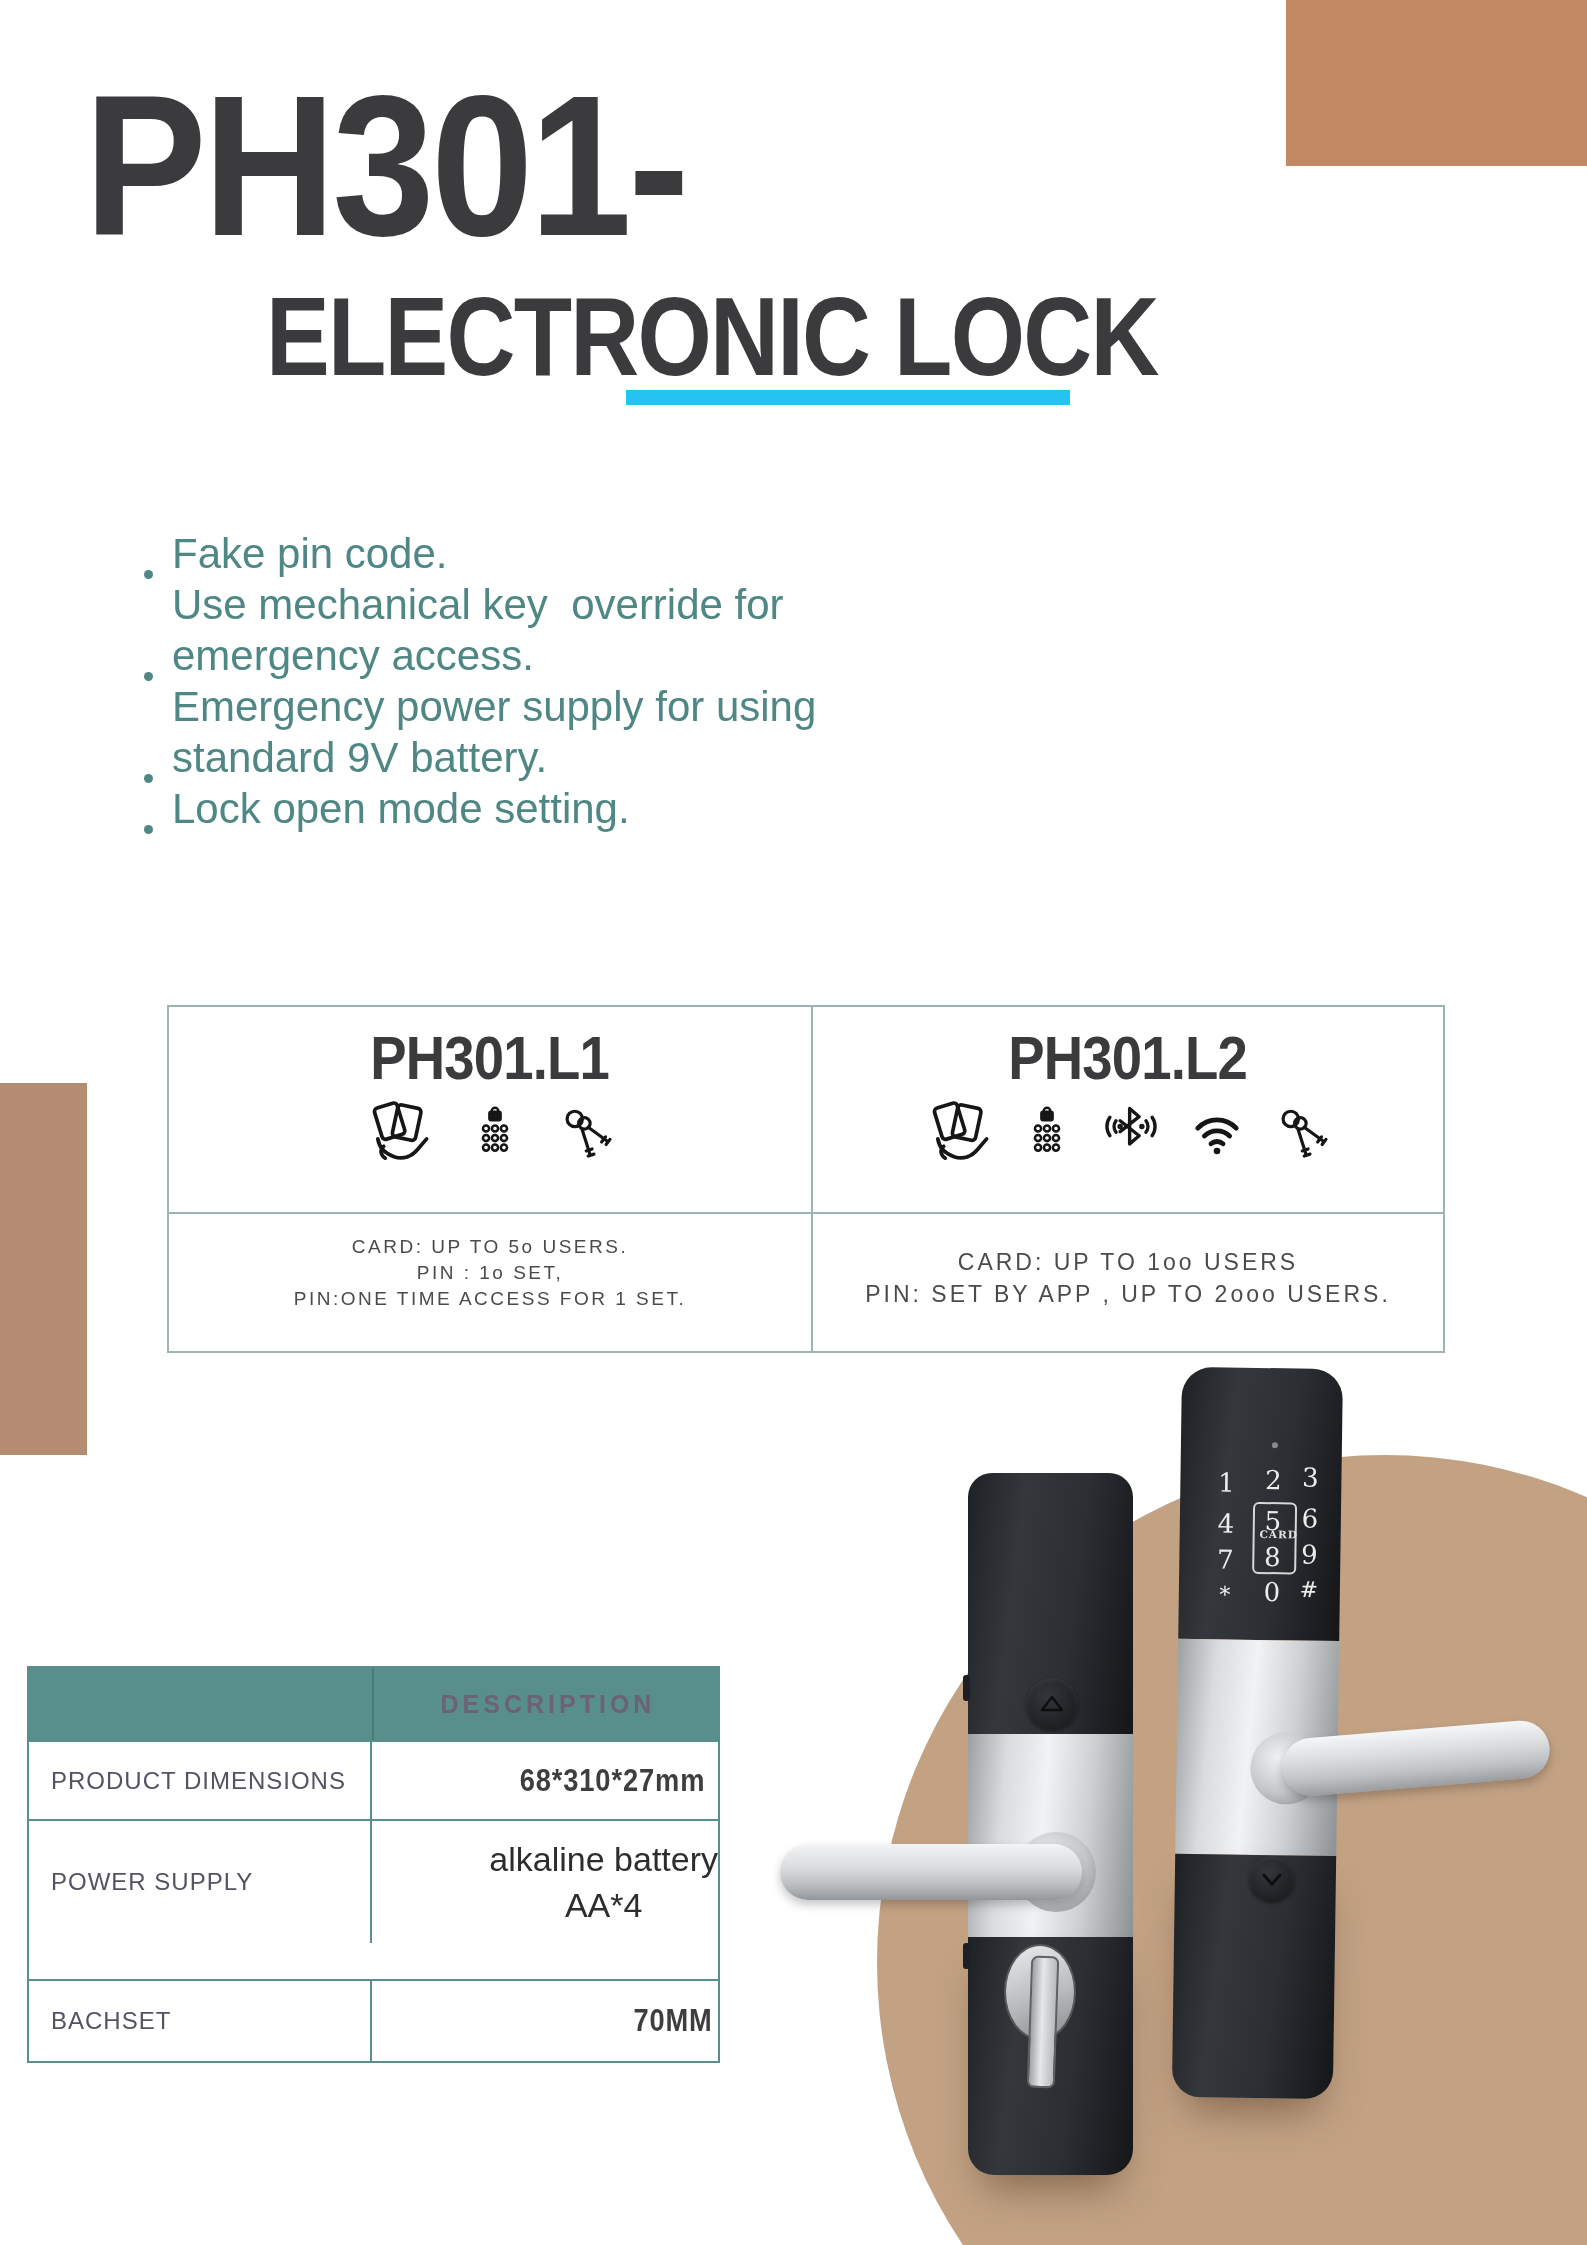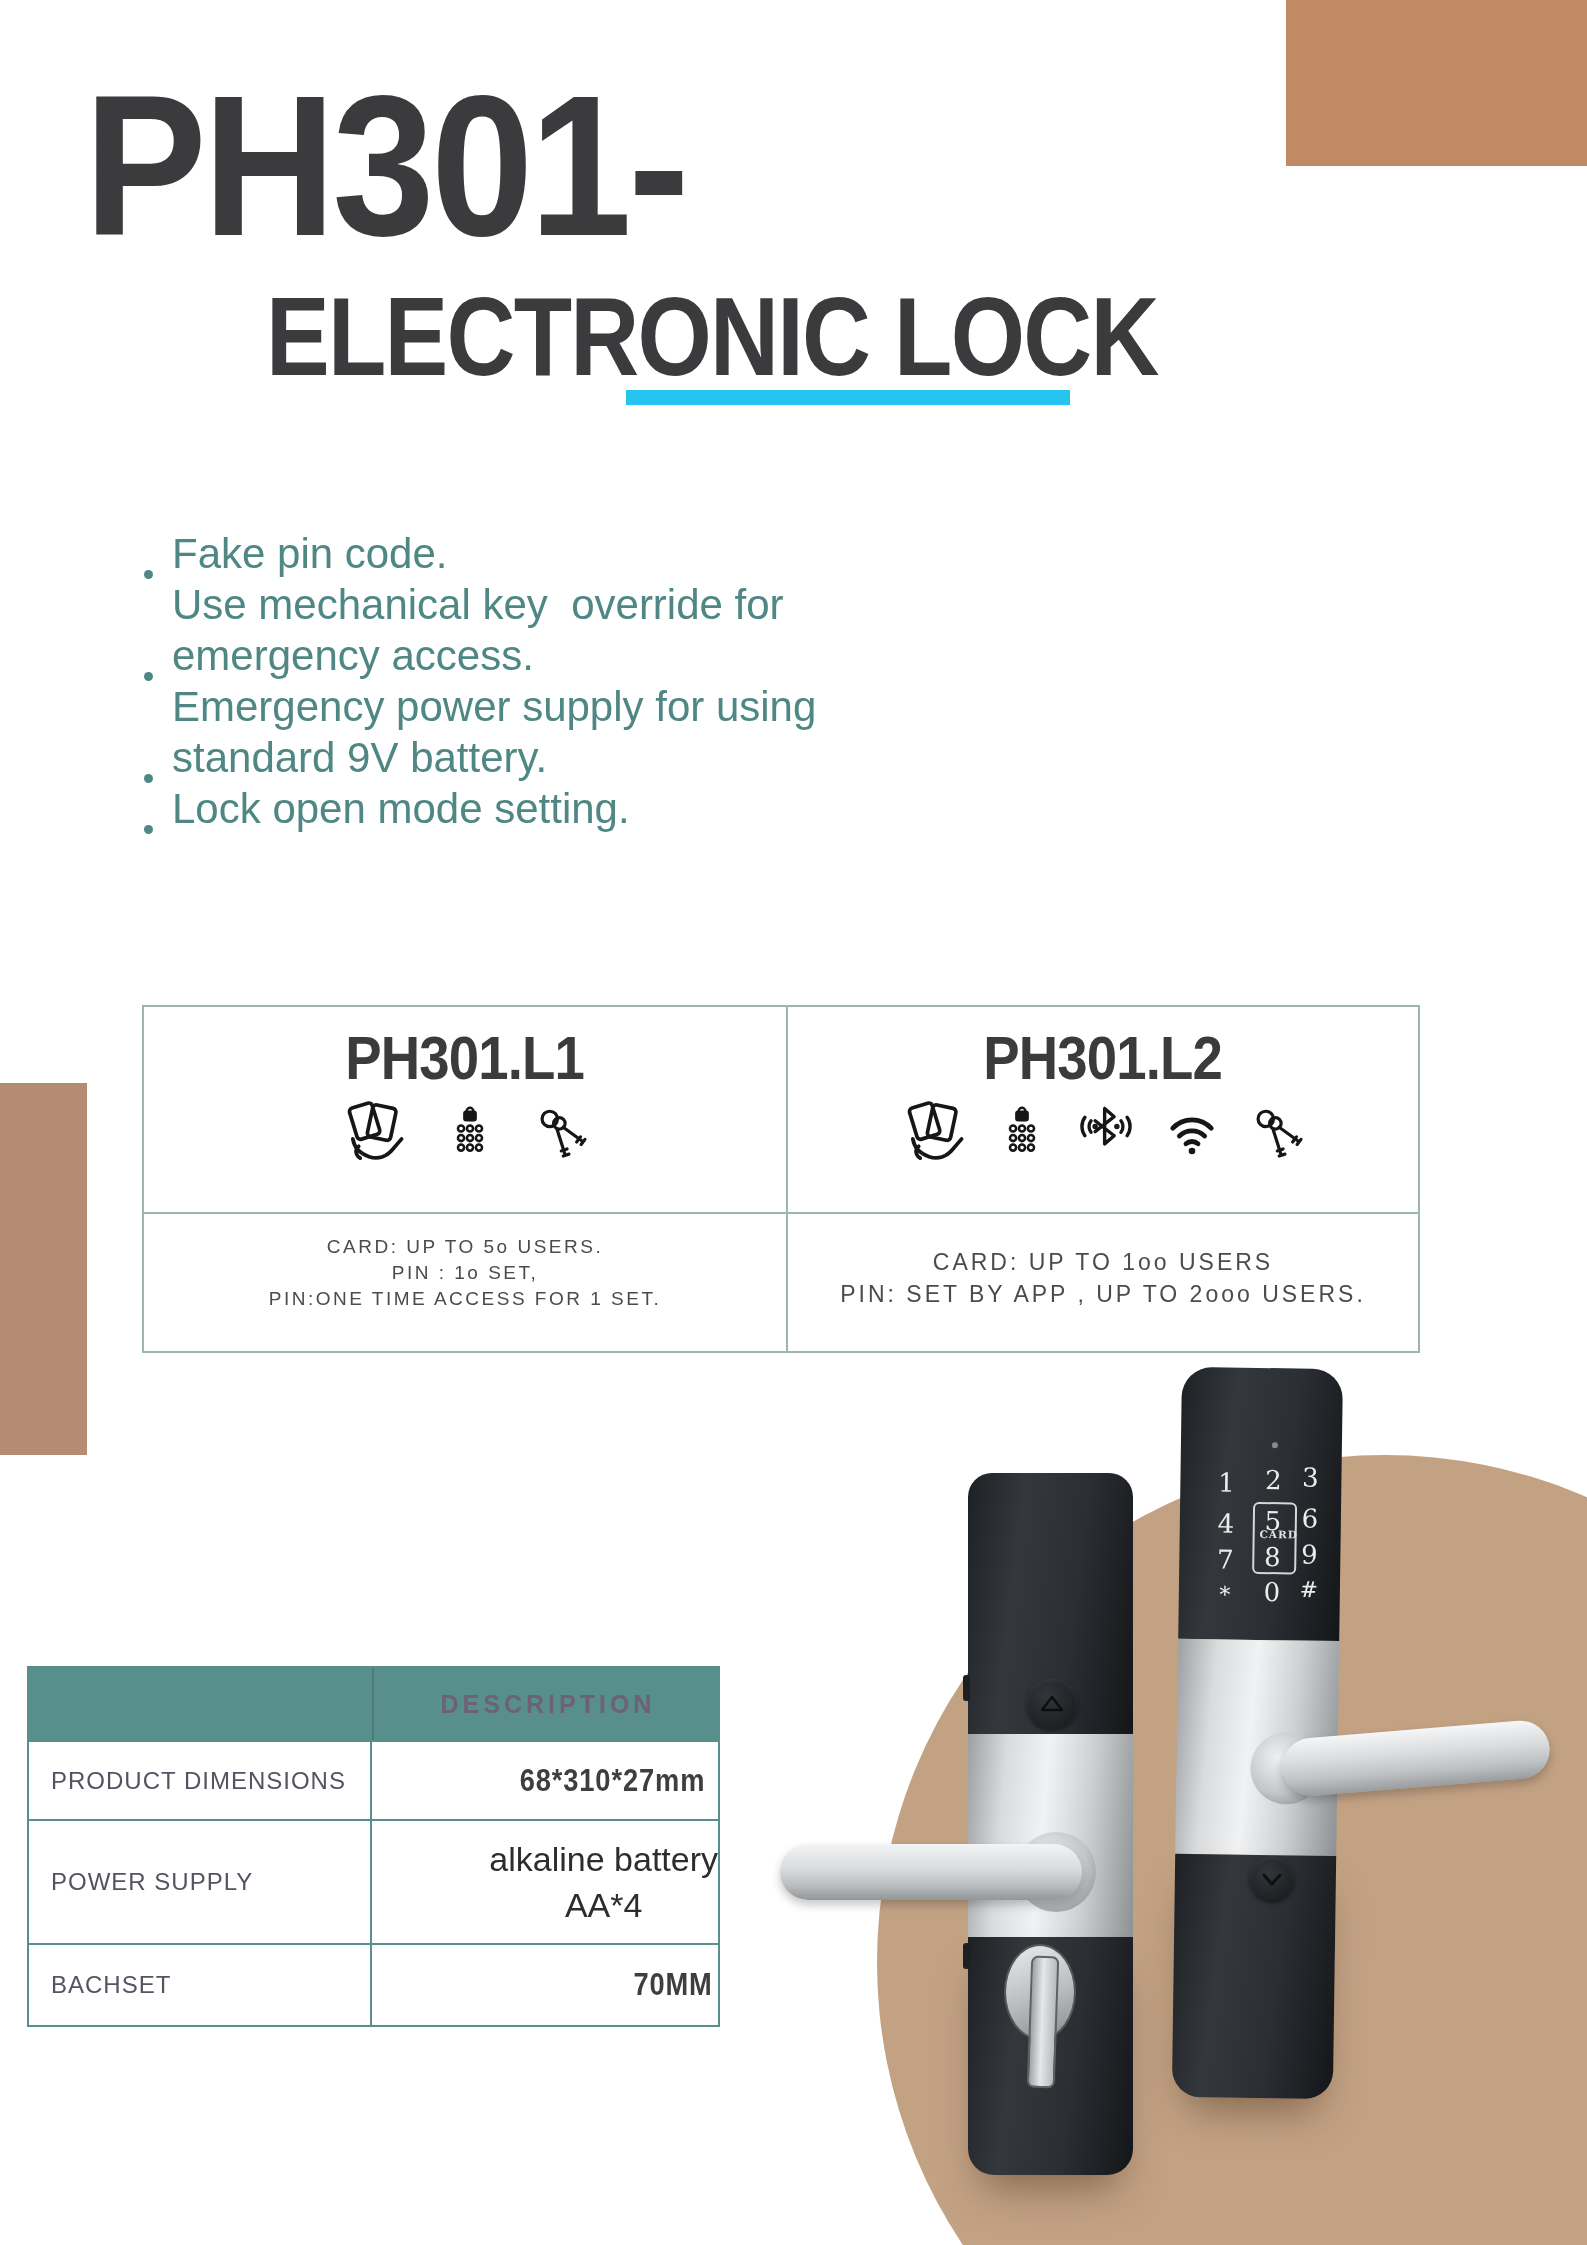--- a/index.html
+++ b/index.html
@@ -19,21 +19,21 @@
           letter-spacing:-2px;line-height:1;transform:scaleX(.86);transform-origin:left top;white-space:nowrap;}
   #cyan-underline{left:626px;top:390px;width:444px;height:15px;background:var(--cyan-underline);}
 
   
   #features{left:144px;top:528px;margin:0;padding:0;list-style:none;width:800px;}
   .feature-item{display:flex;align-items:flex-end;}
   .feature-dot{flex:0 0 auto;width:9px;height:9px;border-radius:50%;background:var(--accent-teal);margin:21px 19px 0 0;}
   .feature-text{font-size:42px;line-height:51px;color:var(--accent-teal);white-space:pre-wrap;}
 
   
-  #model-table{left:142px;top:1005px;width:1278px;height:348px;border:2px solid var(--model-table-border);box-sizing:border-box;background:#fff;}
+  #model-table{left:167px;top:1005px;width:1278px;height:348px;border:2px solid var(--model-table-border);box-sizing:border-box;background:#fff;}
   .mt-vline{position:absolute;left:642px;top:0;bottom:0;width:2px;background:var(--model-table-border);}
   .mt-hline{position:absolute;left:0;right:0;top:205px;height:2px;background:var(--model-table-border);}
   .mt-col{position:absolute;top:0;height:100%;}
   .mt-col-left{left:0;width:642px;}
   .mt-col-right{left:644px;width:630px;}
   .model-name{text-align:center;padding-top:20px;font-size:62px;font-weight:bold;color:var(--title-ink);line-height:1;}
   .model-name span{display:inline-block;transform:scaleX(.88);letter-spacing:-1px;}
   .model-icons{margin-top:10px;height:68px;display:flex;justify-content:center;align-items:center;}
   .model-icons svg{display:block;}
   .mt-col-left .model-icons{gap:30px;}
@@ -266,21 +266,21 @@
     <div id="st-rows">
         <div class="st-row" style="height: 77px;">
           <div class="st-label">PRODUCT DIMENSIONS</div>
           <div class="st-value"><span class="cond">68*310*27mm</span></div>
         </div>
         <div class="st-row" style="height: 122px;">
           <div class="st-label">POWER SUPPLY</div>
           <div class="st-value"><span class="plain">alkaline battery
 AA*4</span></div>
         </div>
-        <div class="st-row" style="height: 80px;">
+        <div class="st-row" style="height: 80px; margin-top: 36px;">
           <div class="st-label">BACHSET</div>
           <div class="st-value"><span class="cond">70MM</span></div>
         </div>
       </div>
   </div>
 
   <div class="lock lock-left">
     <div class="ll-top black-panel">
       <div class="round-btn ll-btn">
         <svg width="30" height="30" viewBox="0 0 30 30">

